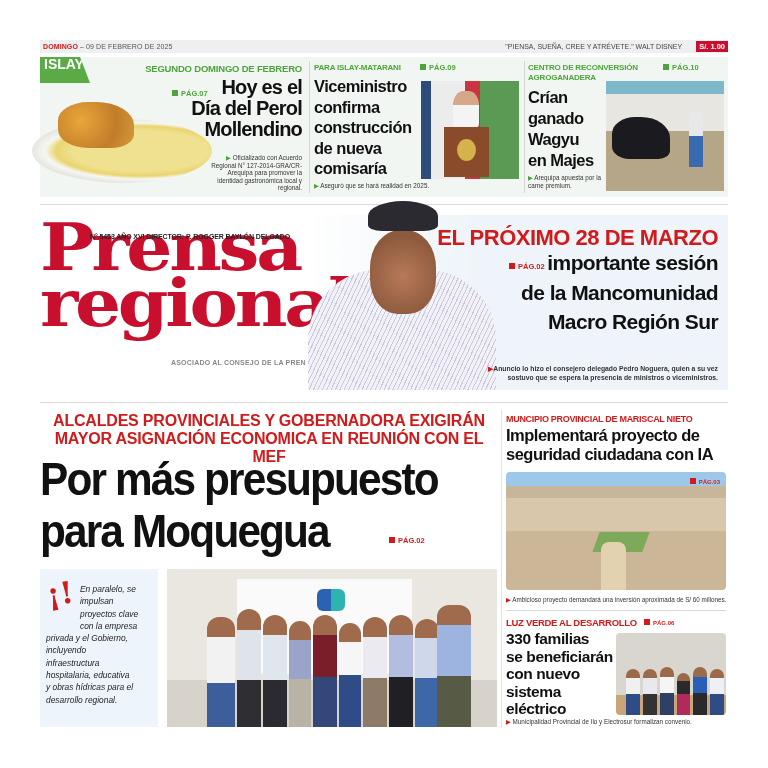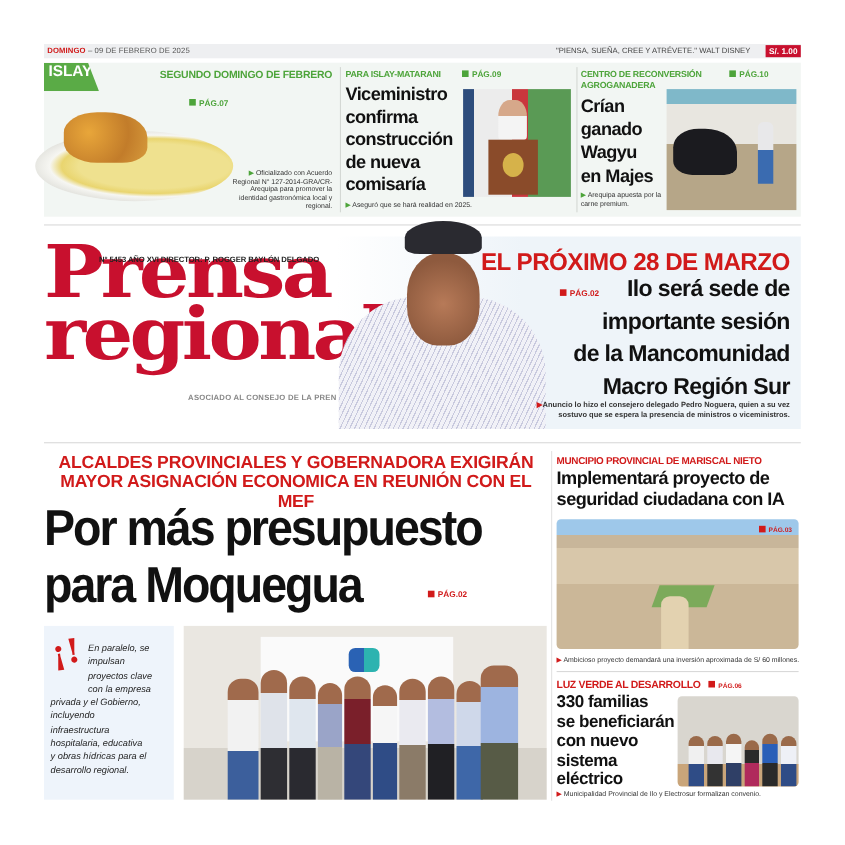--- a/index.html
+++ b/index.html
@@ -104,20 +104,25 @@
   </div>
 </div>
 
 <div class="teasers">
   <div class="t1">
     <div class="plate"></div>
     <div class="food"></div>
     <div class="tag-islay">ISLAY</div>
     <div class="kicker green-kicker">SEGUNDO DOMINGO DE FEBRERO</div>
     <div class="pag pag-green">PÁG.07</div>
+    <div class="head">
+      <div>Hoy es el</div>
+      <div>Día del Perol</div>
+      <div>Mollendino</div>
+    </div>
     <div class="sub"><span class="arrow-green">▶ </span><span>Oficializado con Acuerdo Regional N° 127-2014-GRA/CR-Arequipa para promover la identidad gastronómica local y regional.</span></div>
   </div>
   <div class="vdiv" style="left:269px"></div>
 
   <div class="t2">
     <div class="kicker green-kicker">PARA ISLAY-MATARANI</div>
     <div class="pag pag-green">PÁG.09</div>
     <div class="head">
       <div>Viceministro</div>
       <div>confirma</div>
@@ -159,21 +164,20 @@
   <div class="info">N° 5453 AÑO XVI DIRECTOR: P. ROGGER BAYLÓN DELGADO</div>
   <div class="assoc">ASOCIADO AL CONSEJO DE LA PREN</div>
   <div class="portrait">
     <div class="shirt"></div>
     <div class="head"></div>
     <div class="hair"></div>
   </div>
   <div class="kicker">EL PRÓXIMO 28 DE MARZO</div>
   <div class="pag pag-red">PÁG.02</div>
   <div class="head">
-    <div>Ilo será sede de</div>
     <div>importante sesión</div>
     <div>de la Mancomunidad</div>
     <div>Macro Región Sur</div>
   </div>
   <div class="sub">
     <div><span class="arrow-red">▶</span><span>Anuncio lo hizo el consejero delegado Pedro Noguera, quien a su vez</span></div>
     <div>sostuvo que se espera la presencia de ministros o viceministros.</div>
   </div>
 </div>
 

